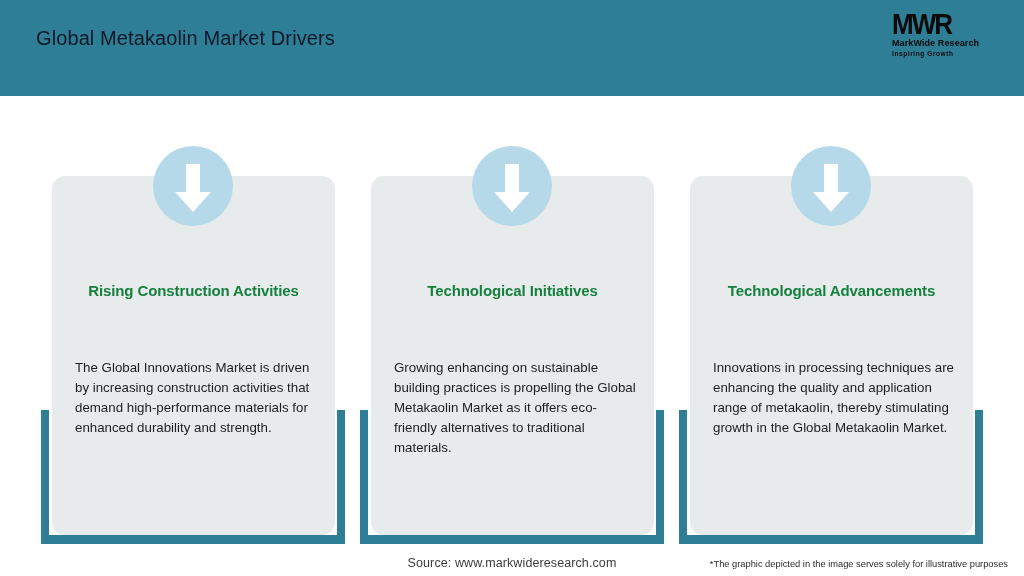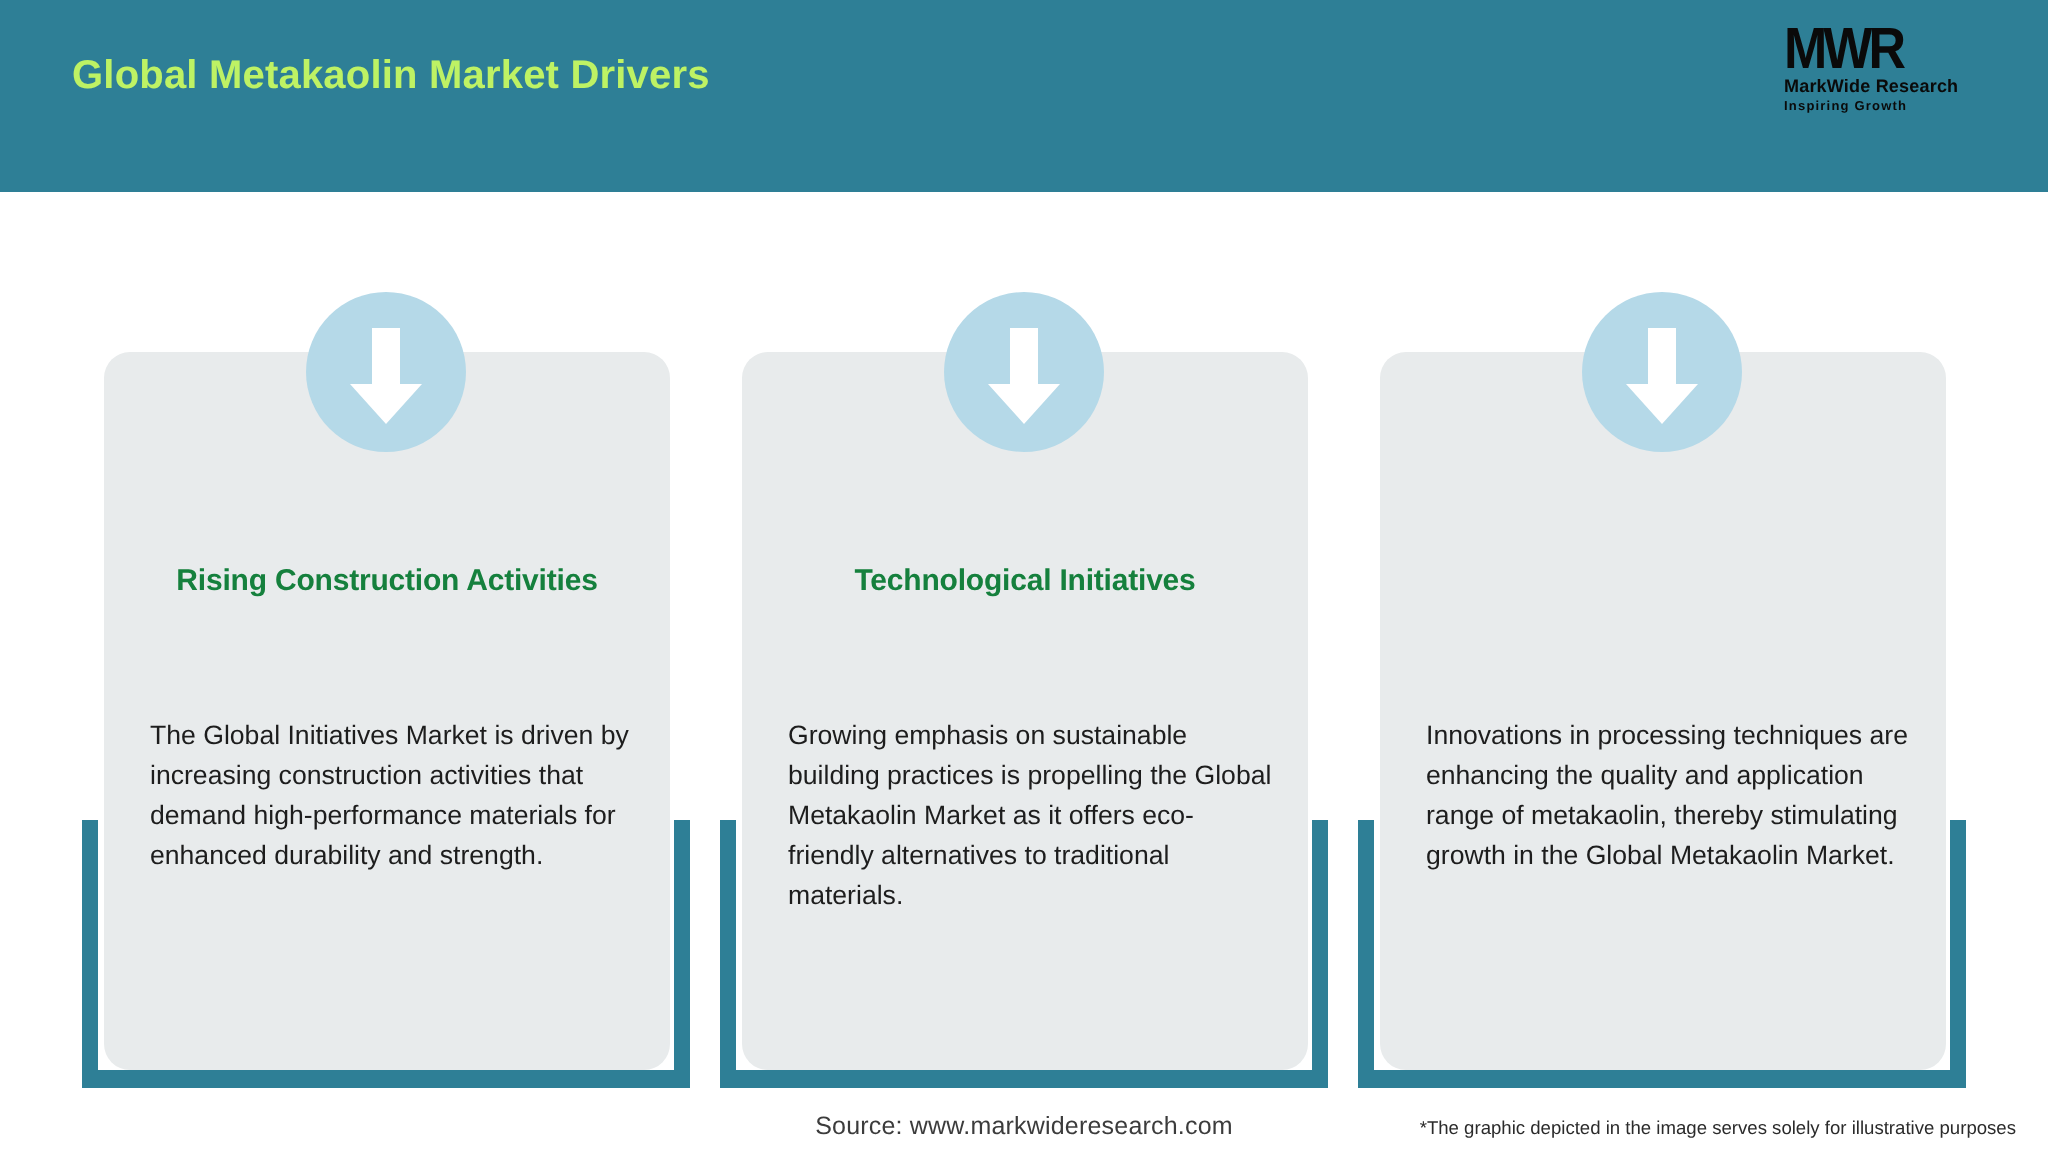--- a/index.html
+++ b/index.html
@@ -11,23 +11,23 @@
     position:relative;
   }
 
   
   #header{
     position:absolute;left:0;top:0;width:1024px;height:96px;
     background:#2e7f96;
   }
   #header-title{
     position:absolute;left:36px;top:27px;
-    color:#bef264;
+    color:#0f172a;
     font-size:20px;
-    font-weight:bold;
+    font-weight:normal;
     letter-spacing:0.1px;
     white-space:nowrap;
   }
   #logo{
     position:absolute;right:24px;top:10px;
     width:108px;height:56px;
   }
   #logo-mark{
     display:block;
     font-size:26px;
@@ -159,49 +159,50 @@
     <span id="logo-tag">Inspiring Growth</span>
   </div>
 </div>
 
 <div class="card-wrap" id="card-0">
   <div class="frame-left"></div>
   <div class="frame-right"></div>
   <div class="frame-bottom"></div>
   <div class="card">
     <div class="card-title">Rising Construction Activities</div>
-    <div class="card-body">The Global Initiatives Market is driven by increasing construction activities that demand high-performance materials for enhanced durability and strength.</div>
+    <div class="card-body">The Global Innovations Market is driven by increasing construction activities that demand high-performance materials for enhanced durability and strength.</div>
   </div>
   <div class="card-icon">
     <svg width="80" height="80" viewBox="0 0 80 80">
       <path d="M33 18 h14 v28 h11 L40 66 L22 46 h11 z" fill="#ffffff"></path>
     </svg>
   </div>
 </div>
 
 <div class="card-wrap" id="card-1">
   <div class="frame-left"></div>
   <div class="frame-right"></div>
   <div class="frame-bottom"></div>
   <div class="card">
     <div class="card-title">Technological Initiatives</div>
-    <div class="card-body">Growing emphasis on sustainable building practices is propelling the Global Metakaolin Market as it offers eco-friendly alternatives to traditional materials.</div>
+    <div class="card-body">Growing enhancing on sustainable building practices is propelling the Global Metakaolin Market as it offers eco-friendly alternatives to traditional materials.</div>
   </div>
   <div class="card-icon">
     <svg width="80" height="80" viewBox="0 0 80 80">
       <path d="M33 18 h14 v28 h11 L40 66 L22 46 h11 z" fill="#ffffff"></path>
     </svg>
   </div>
 </div>
 
 <div class="card-wrap" id="card-2">
   <div class="frame-left"></div>
   <div class="frame-right"></div>
   <div class="frame-bottom"></div>
   <div class="card">
+    <div class="card-title">Technological Advancements</div>
     <div class="card-body">Innovations in processing techniques are enhancing the quality and application range of metakaolin, thereby stimulating growth in the Global Metakaolin Market.</div>
   </div>
   <div class="card-icon">
     <svg width="80" height="80" viewBox="0 0 80 80">
       <path d="M33 18 h14 v28 h11 L40 66 L22 46 h11 z" fill="#ffffff"></path>
     </svg>
   </div>
 </div>
 
 <div id="source">Source: www.markwideresearch.com</div>

